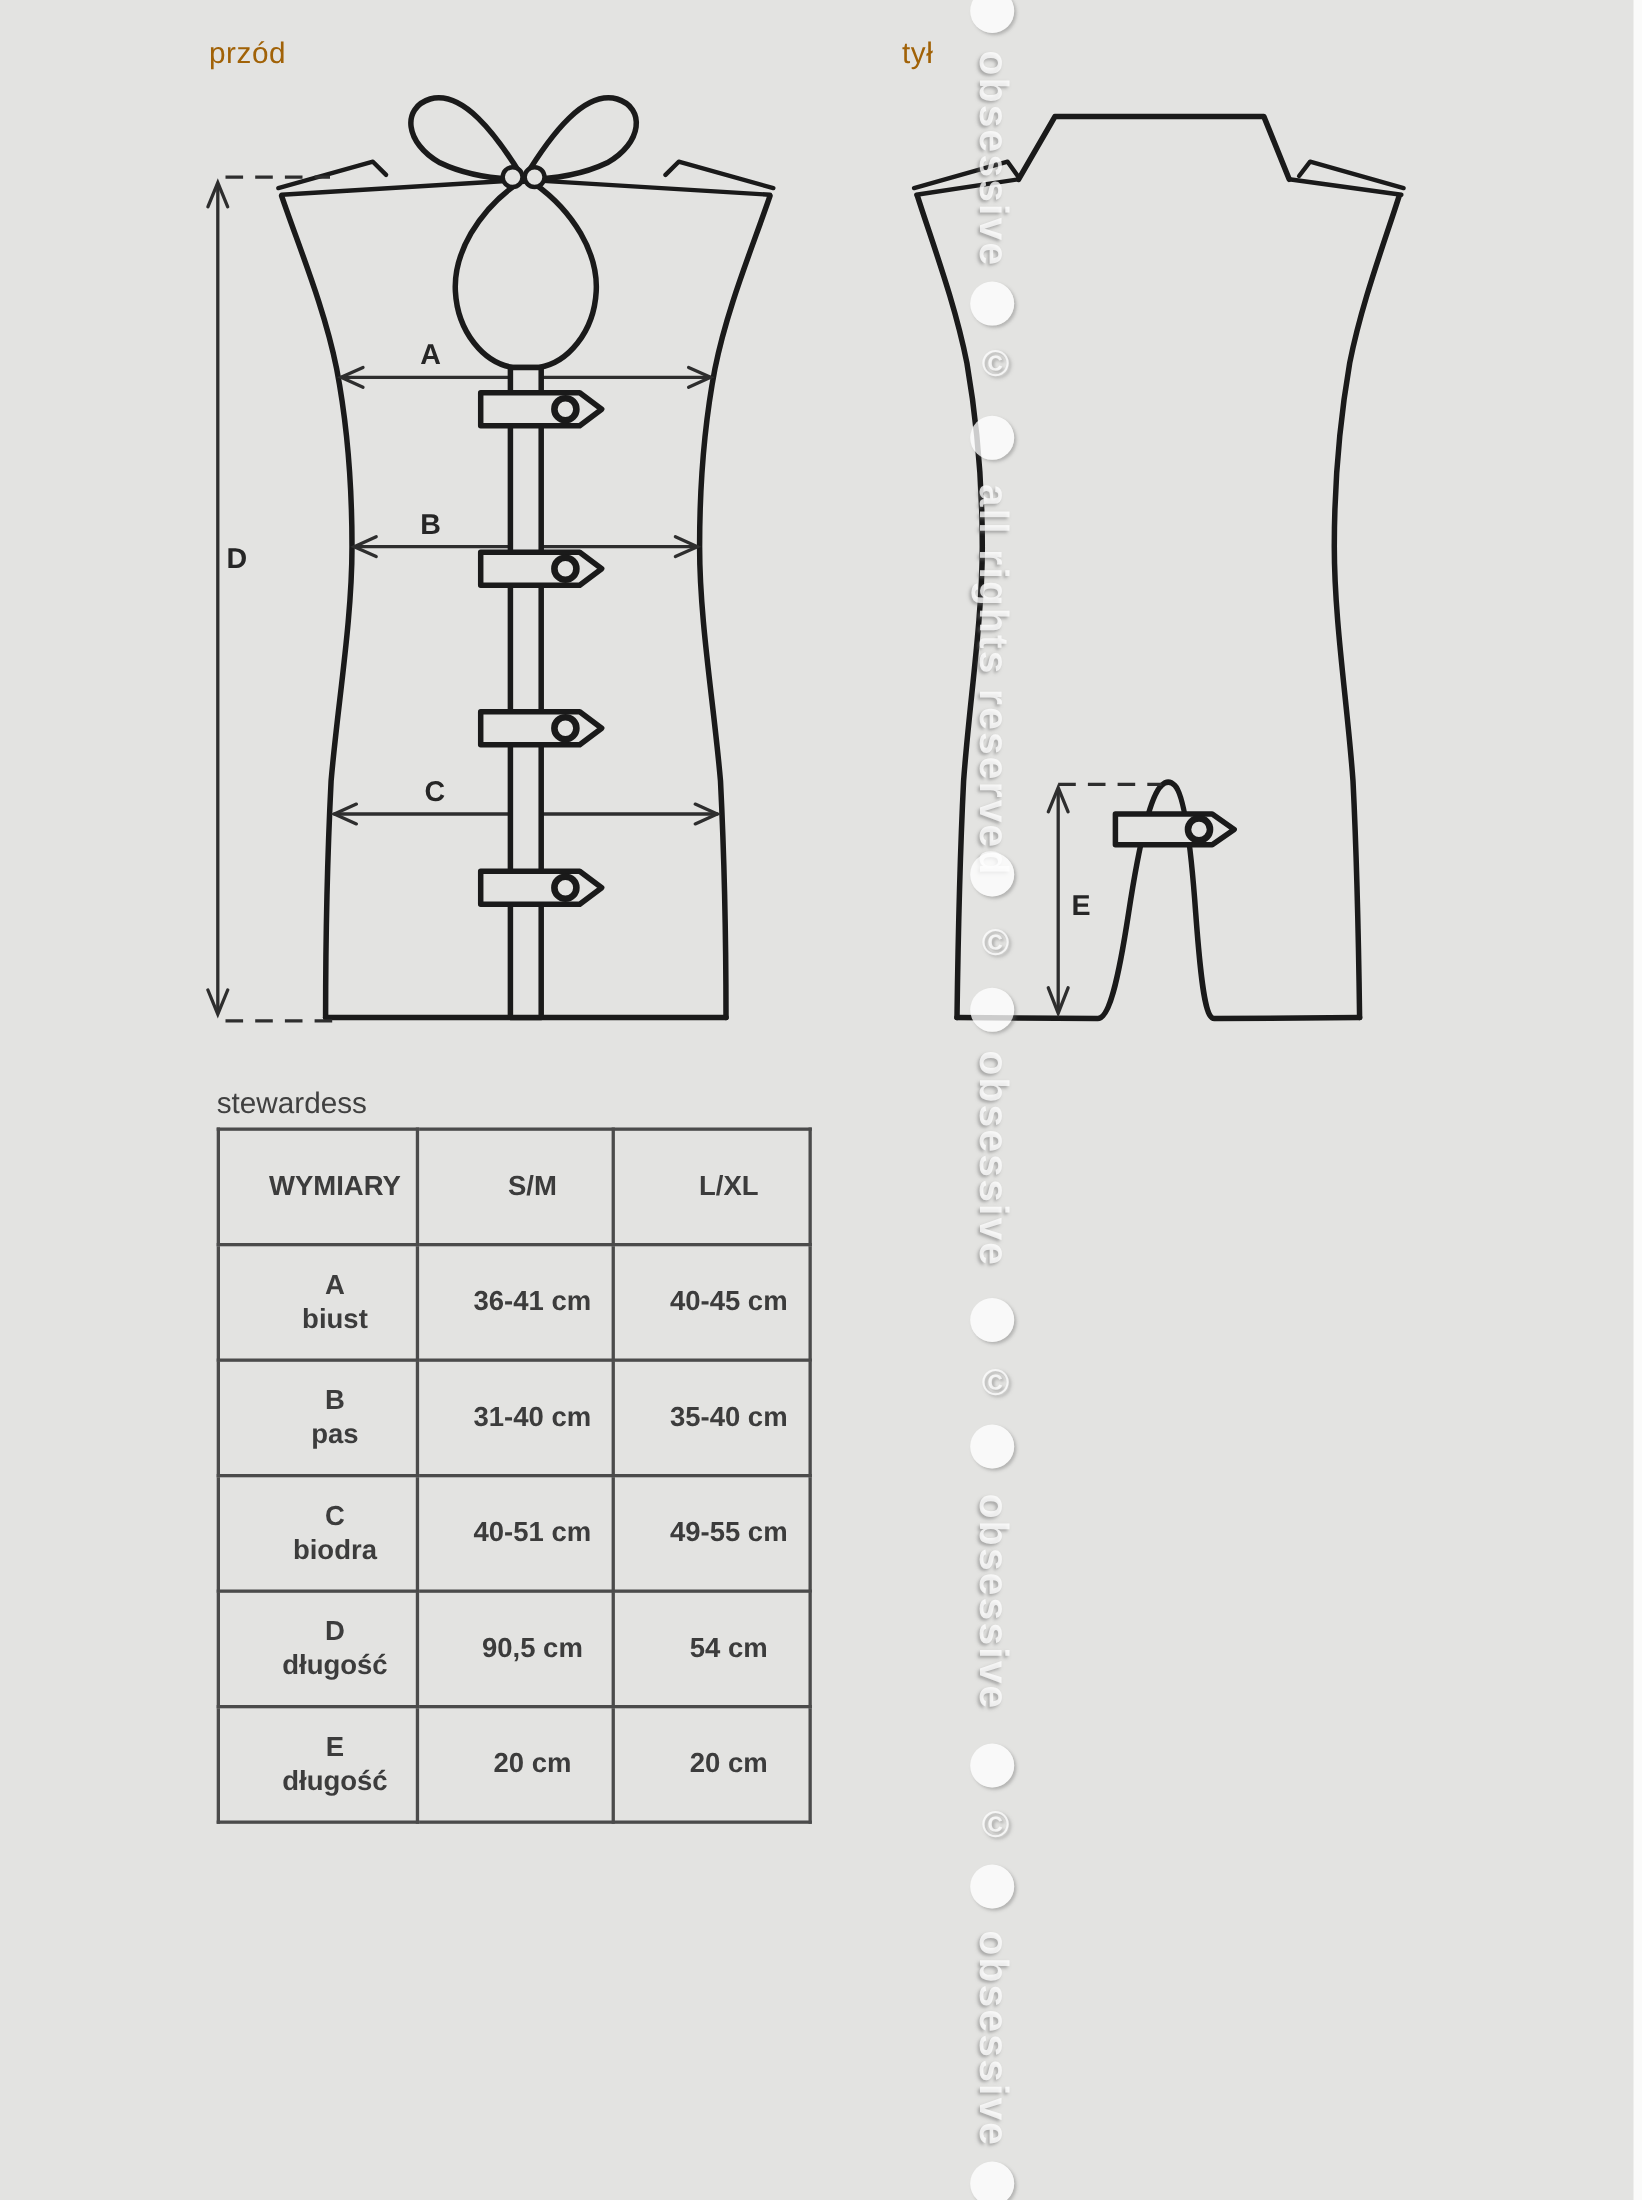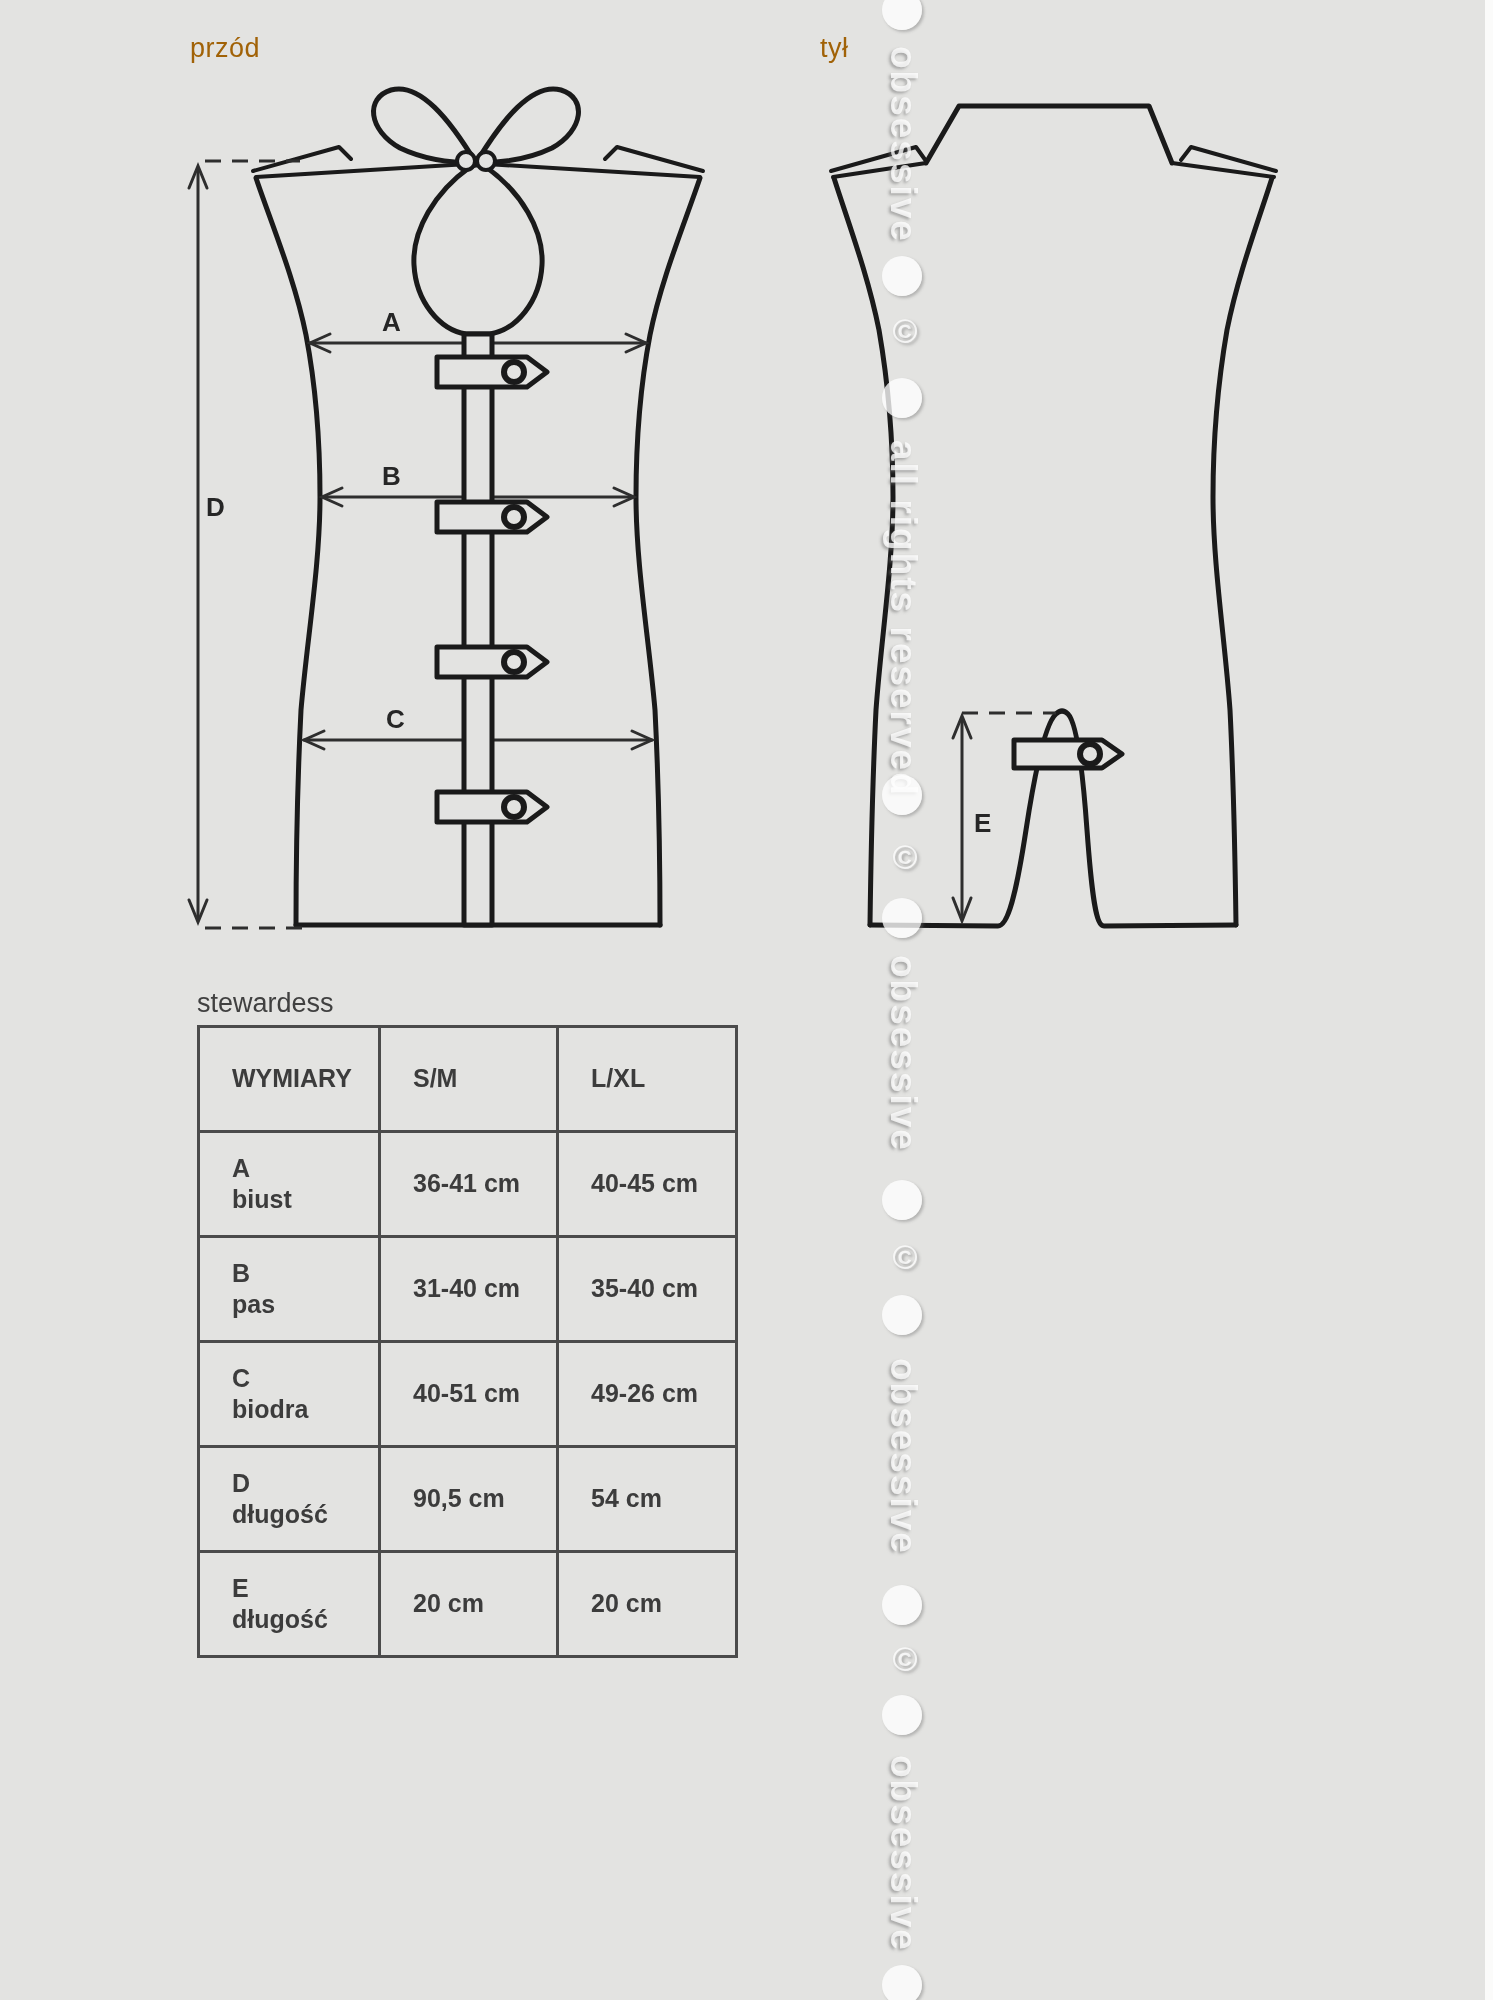--- a/index.html
+++ b/index.html
@@ -28,21 +28,21 @@
   .product-label{
     position:absolute;left:197px;top:988px;font-size:27px;color:#404040;
   }
   table.size{
     position:absolute;left:197px;top:1025px;width:538px;
     border-collapse:collapse;table-layout:fixed;
     background:transparent;
   }
   table.size td,table.size th{
     border:3px solid var(--tableBorder);
-    height:100px;text-align:left;vertical-align:middle;
+    height:100px;text-align:center;vertical-align:middle;
     font-weight:700;font-size:25px;color:var(--text);
     font-family:"Liberation Sans", sans-serif;
     line-height:1.25;
     padding-left:32px;
   }
   col.c1{width:181px;} col.c2{width:178px;} col.c3{width:179px;}
 
   
   .wm{position:absolute;pointer-events:none;}
   .wm-text,.wm-copyright{
@@ -195,21 +195,21 @@
         </td>
         <td>31-40 cm</td>
         <td>35-40 cm</td>
       </tr>
       <tr>
         <td>
           <div>C</div>
           <div>biodra</div>
         </td>
         <td>40-51 cm</td>
-        <td>49-26 cm</td>
+        <td>49-55 cm</td>
       </tr>
       <tr>
         <td>
           <div>D</div>
           <div>długość</div>
         </td>
         <td>90,5 cm</td>
         <td>54 cm</td>
       </tr>
       <tr>

